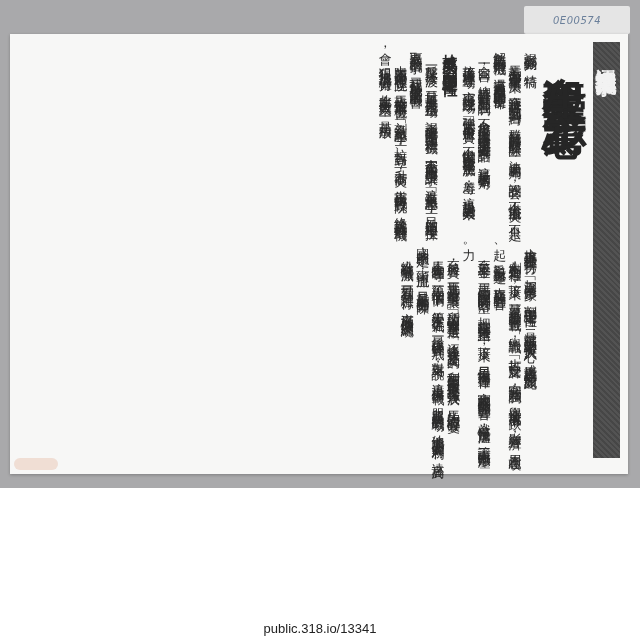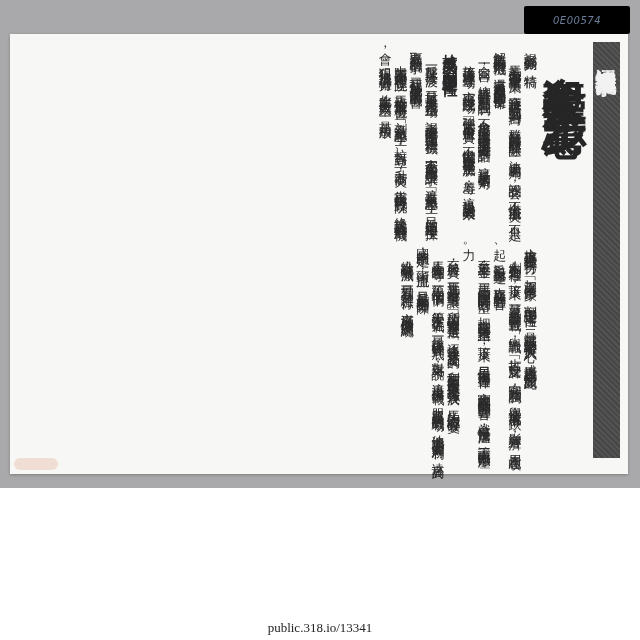--- a/index.html
+++ b/index.html
@@ -5,21 +5,21 @@
   * { box-sizing: border-box; margin: 0; padding: 0; }
   html, body { width: 640px; height: 640px; background: #ffffff; overflow: hidden; }
   body { position: relative; font-family: "DejaVu Sans", sans-serif; }
 
   .scan-backdrop {
     position: absolute; left: 0; top: 0; width: 640px; height: 488px;
     background: #a9a9ab;
   }
   .archive-label {
     position: absolute; left: 524px; top: 6px; width: 106px; height: 28px;
-    background: #000000; border-radius: 2px;
+    background: #e5e5e5; border-radius: 2px;
     font-family: "DejaVu Sans", sans-serif; font-size: 10px; color: #6a7f9a;
     display: flex; align-items: center; justify-content: center;
     font-style: italic; letter-spacing: 0.5px;
   }
   .clipping {
     position: absolute; left: 10px; top: 34px; width: 618px; height: 440px;
     background: #f7f7f6;
     box-shadow: 0 1px 3px rgba(0,0,0,0.25);
   }
   .clip-stain {
@@ -65,21 +65,21 @@
   .byline { margin-left: 10px; }
   .subhead {
     font-family: "DejaVu Sans", sans-serif; font-weight: bold; font-size: 15px;
     line-height: 22px; margin: 0 6px; letter-spacing: 2px;
   }
   .subhead .gap { display: inline-block; height: 8px; }
 
   .footer-url {
     position: absolute; left: 0; top: 628px; width: 640px; text-align: center;
     transform: translateY(-50%);
-    font-family: Liberation Serif, serif; font-size: 13px; color: #222222;
+    font-family: Liberation Sans, sans-serif; font-size: 13px; color: #222222;
   }
 </style>
 </head>
 <body>
 
 <div class="scan-backdrop"></div>
 <div class="archive-label">0E00574</div>
 
 <div class="clipping"></div>
 <div class="clip-stain"></div>

